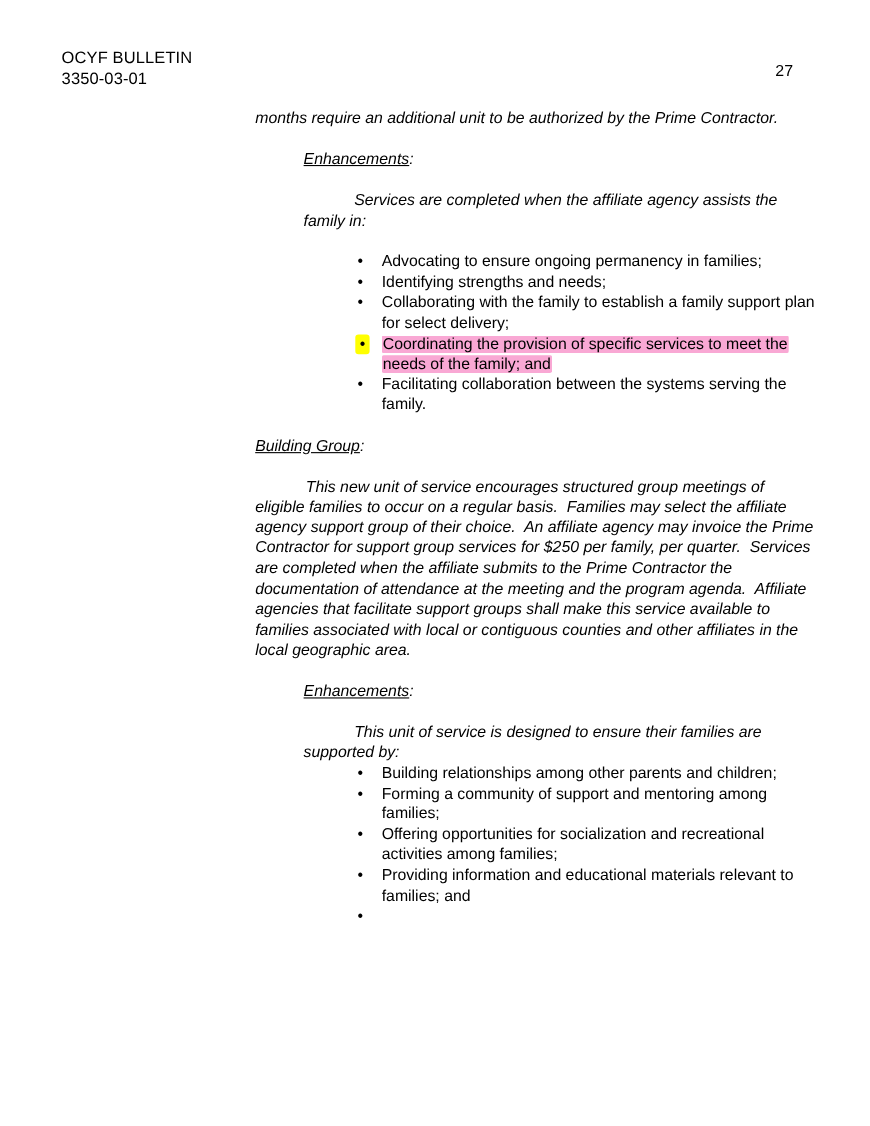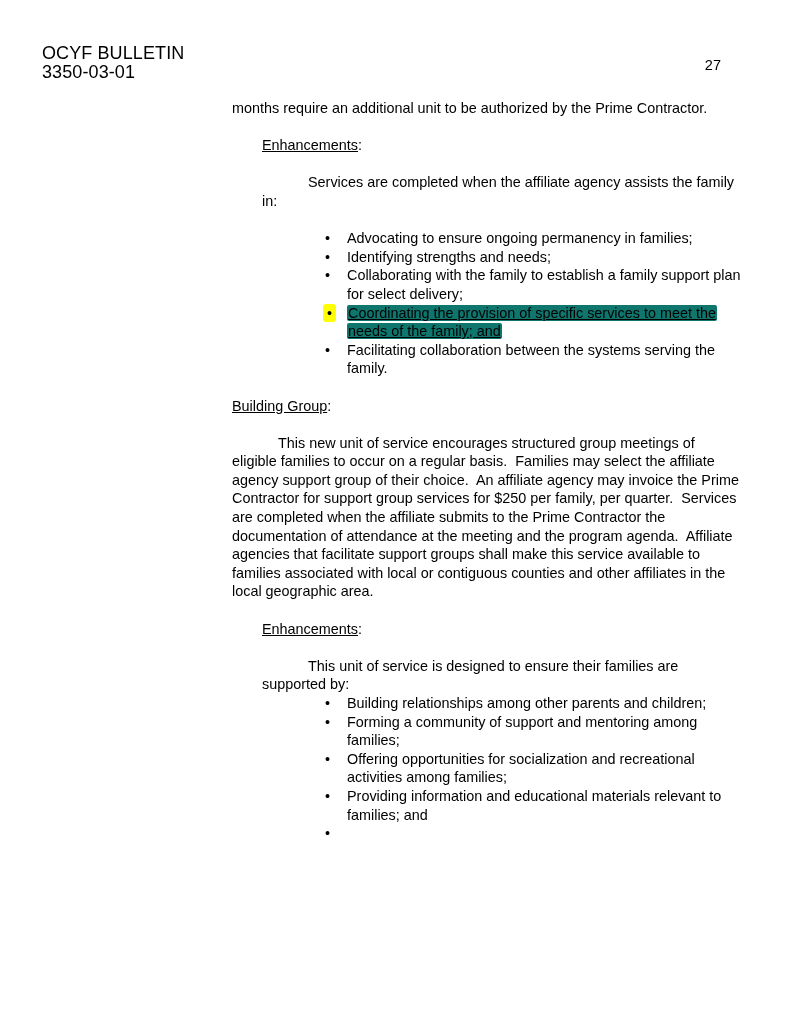--- a/index.html
+++ b/index.html
@@ -23,24 +23,25 @@
 
   
   .page-header {
     position: absolute;
     left: 42px;
     top: 44px;
     right: 70px;
     height: 40px;
   }
   .page-header .head-left {
-    font-size: 18px;
+    font-size: 15px;
     line-height: 18.5px;
     letter-spacing: 0.1px;
     white-space: pre-line;
+    margin-left: 14px;
   }
   .page-header .head-num {
     position: absolute;
     right: 0;
     top: 0;
     font-size: 14.5px;
     line-height: 18.5px;
     margin-top: 12px;
   }
 
@@ -51,27 +52,28 @@
     top: 99px;
     width: 510px;
     font-size: 14.4px;
     line-height: 18.6px;
     text-align: left;
   }
 
   .para {
     margin: 0;
     white-space: pre-wrap;
+    font-style: italic;
   }
 
   
   .para.flush { margin-left: 0; }
 
   
-  .para.indent1 { margin-left: 30px; }
+  .para.indent1 { margin-left: 44px; }
 
   
   .para.indent1.firstline { text-indent: 46px; }
 
   .heading-ul {
     text-decoration: underline;
   }
 
   .vgap-sm { height: 18.6px; }
   .vgap-md { height: 18.6px; }
@@ -105,26 +107,25 @@
 
   
   .bullets li.hl .bullet-mark {
     background: #ffff00;
     border-radius: 3px;
     width: 13px;
     text-align: center;
     left: -2px;
   }
   .bullets li.hl .bullet-text {
-    background: #0f766e;
+    background: #f9a8d4;
     box-decoration-break: clone;
     -webkit-box-decoration-break: clone;
     border-radius: 2px;
     padding: 0 1px;
-    text-decoration: underline;
   }
 </style>
 </head>
 <body>
 
 <div class="page">
 
   <div class="page-header">
     <div class="head-left">OCYF BULLETIN
 3350-03-01</div>

